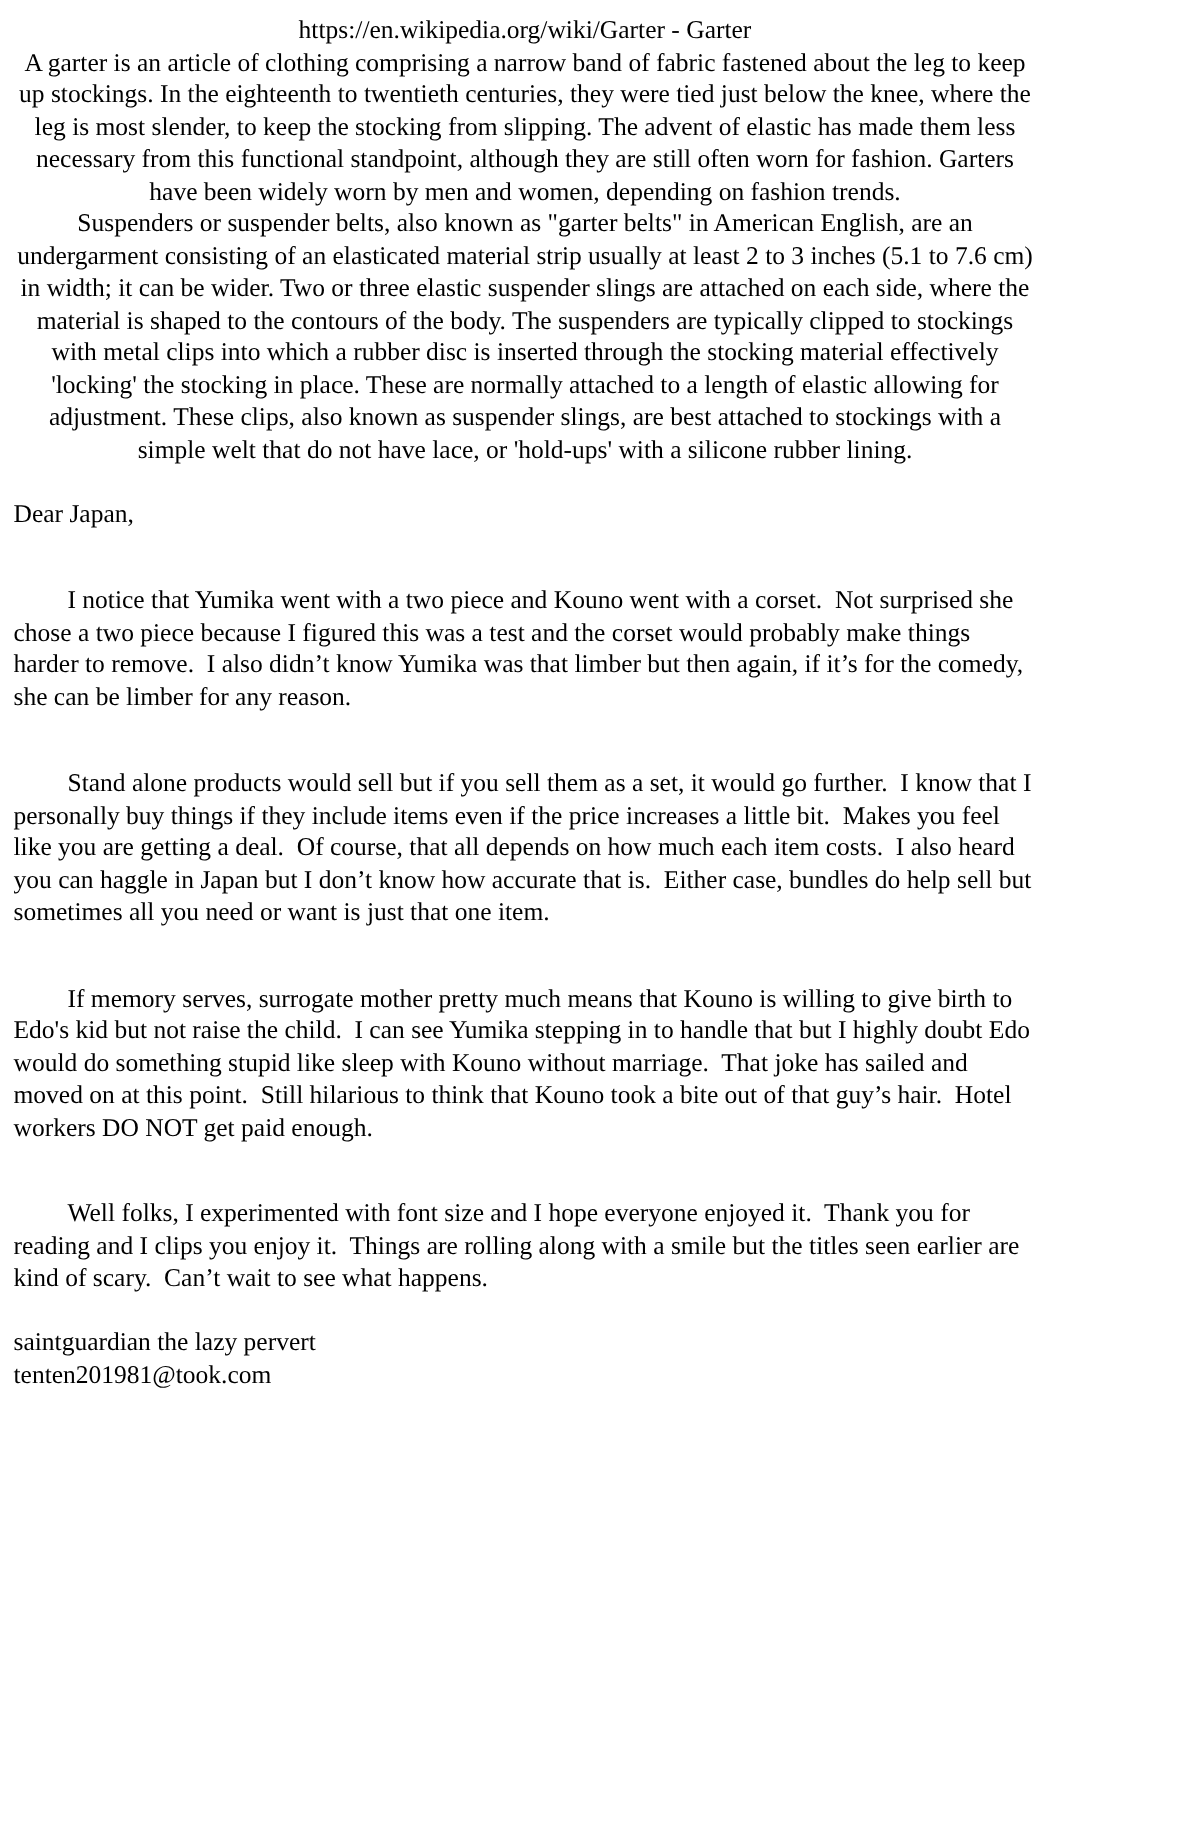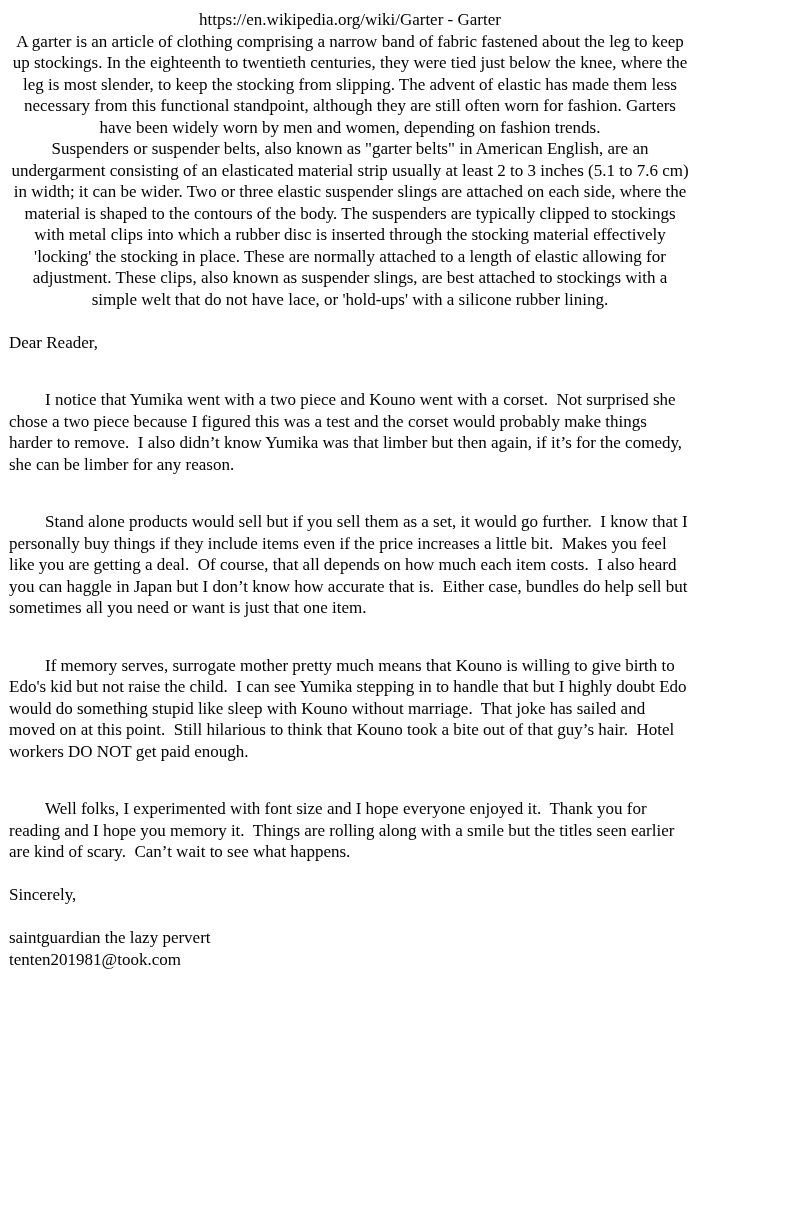--- a/index.html
+++ b/index.html
@@ -50,23 +50,22 @@
 
 <div class="page">
 
   <div class="wiki-block">
     <p>https://en.wikipedia.org/wiki/Garter - Garter</p>
     <p>A garter is an article of clothing comprising a narrow band of fabric fastened about the leg to keep up stockings. In the eighteenth to twentieth centuries, they were tied just below the knee, where the leg is most slender, to keep the stocking from slipping. The advent of elastic has made them less necessary from this functional standpoint, although they are still often worn for fashion. Garters have been widely worn by men and women, depending on fashion trends.</p>
     <p>Suspenders or suspender belts, also known as "garter belts" in American English, are an undergarment consisting of an elasticated material strip usually at least 2 to 3 inches (5.1 to 7.6 cm) in width; it can be wider. Two or three elastic suspender slings are attached on each side, where the material is shaped to the contours of the body. The suspenders are typically clipped to stockings with metal clips into which a rubber disc is inserted through the stocking material effectively 'locking' the stocking in place. These are normally attached to a length of elastic allowing for adjustment. These clips, also known as suspender slings, are best attached to stockings with a simple welt that do not have lace, or 'hold-ups' with a silicone rubber lining.</p>
   </div>
 
   <div class="letter-block">
-    <p>Dear Reader,</p>
+    <p>Dear Japan,</p>
     <p class="indent">I notice that Yumika went with a two piece and Kouno went with a corset.  Not surprised she chose a two piece because I figured this was a test and the corset would probably make things harder to remove.  I also didn’t know Yumika was that limber but then again, if it’s for the comedy, she can be limber for any reason.</p>
     <p class="indent">Stand alone products would sell but if you sell them as a set, it would go further.  I know that I personally buy things if they include items even if the price increases a little bit.  Makes you feel like you are getting a deal.  Of course, that all depends on how much each item costs.  I also heard you can haggle in Japan but I don’t know how accurate that is.  Either case, bundles do help sell but sometimes all you need or want is just that one item.</p>
     <p class="indent">If memory serves, surrogate mother pretty much means that Kouno is willing to give birth to Edo's kid but not raise the child.  I can see Yumika stepping in to handle that but I highly doubt Edo would do something stupid like sleep with Kouno without marriage.  That joke has sailed and moved on at this point.  Still hilarious to think that Kouno took a bite out of that guy’s hair.  Hotel workers DO NOT get paid enough.</p>
-    <p class="indent">Well folks, I experimented with font size and I hope everyone enjoyed it.  Thank you for reading and I hope you memory it.  Things are rolling along with a smile but the titles seen earlier are kind of scary.  Can’t wait to see what happens.</p>
-    <p>Sincerely,</p>
+    <p class="indent">Well folks, I experimented with font size and I hope everyone enjoyed it.  Thank you for reading and I clips you enjoy it.  Things are rolling along with a smile but the titles seen earlier are kind of scary.  Can’t wait to see what happens.</p>
     <p class="sig-line sig-first">saintguardian the lazy pervert</p>
     <p class="sig-line">tenten201981@took.com</p>
   </div>
 
 </div>
 
 </body></html>

